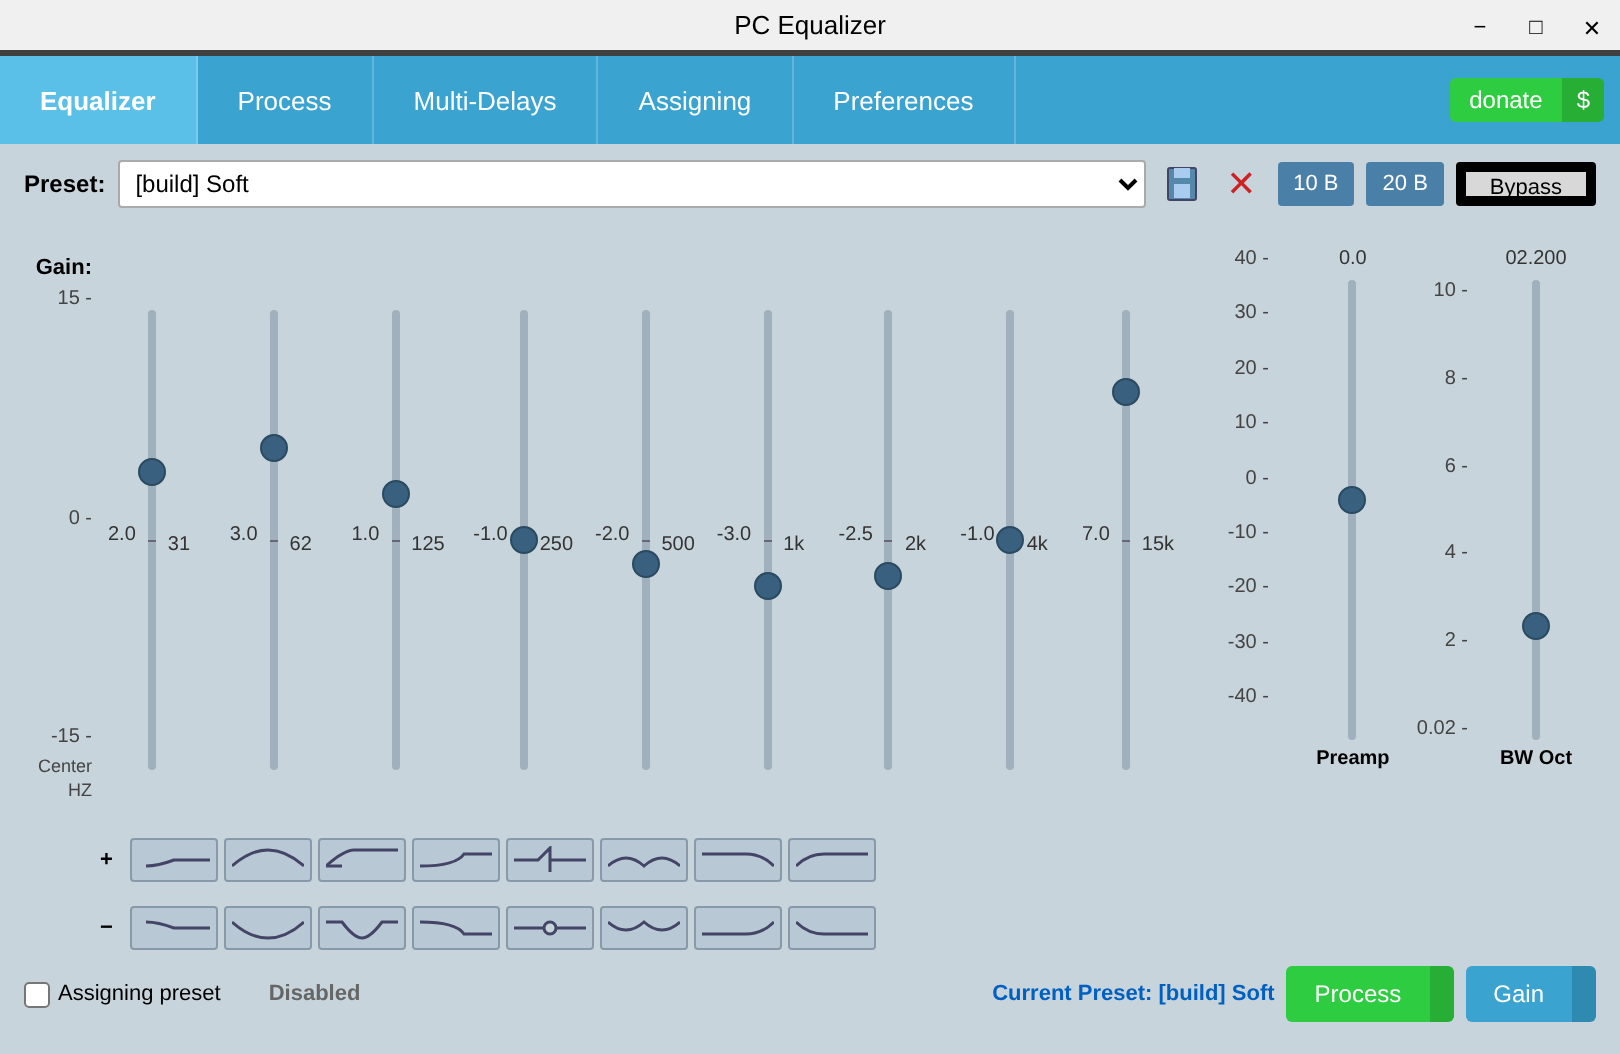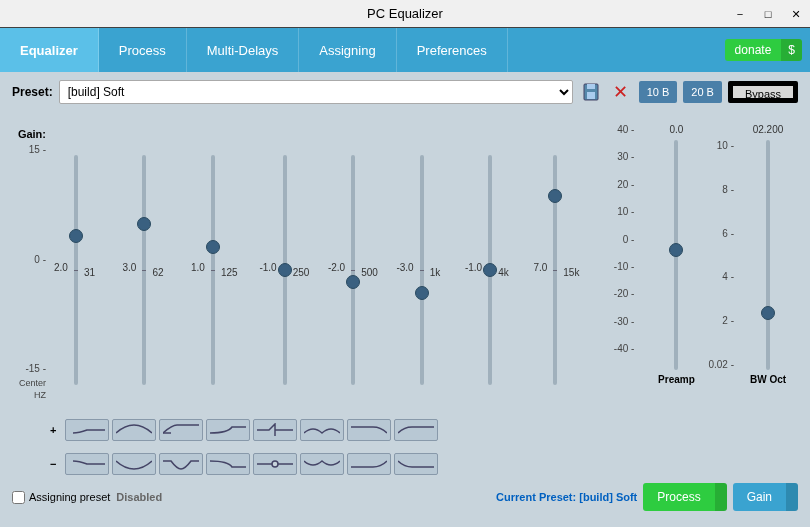--- a/index.html
+++ b/index.html
@@ -12,21 +12,21 @@
       overflow: hidden;
       user-select: none;
     }
     .title-bar {
       background: #f0f0f0;
       height: 28px;
       display: flex;
       align-items: center;
       justify-content: center;
       font-size: 13px;
-      border-bottom: 1px solid #404040;
+      border-bottom: 3px solid #404040;
       position: relative;
     }
     .title-bar .controls {
       position: absolute;
       right: 0;
       top: 0;
       display: flex;
       height: 28px;
     }
     .title-bar .ctrl-btn {
@@ -307,21 +307,21 @@
 
     .bottom-row {
       display: flex;
       align-items: center;
       justify-content: space-between;
       margin-top: 6px;
     }
     .assign-area {
       display: flex;
       align-items: center;
-      gap: 6px;
+      gap: 24px;
     }
     .checkbox-lbl {
       display: flex;
       align-items: center;
       gap: 4px;
       font-size: 11px;
     }
     .disabled-txt { font-size: 11px; color: #666; font-weight: bold; }
     .process-btn {
       background: #2ecc40;
@@ -474,20 +474,30 @@
         </div>
         <div class="slider-col">
           <div class="slider-gain-val">-3.0</div>
           <div class="slider-track-container">
             <div class="slider-track">
               <div class="zero-line" style="top: 50%;"></div>
               <div class="slider-thumb" style="top: calc(60% - 7px);"></div>
             </div>
           </div>
           <div class="slider-freq-label">1k</div>
+        </div>
+        <div class="slider-col">
+          <div class="slider-gain-val">-2.5</div>
+          <div class="slider-track-container">
+            <div class="slider-track">
+              <div class="zero-line" style="top: 50%;"></div>
+              <div class="slider-thumb" style="top: calc(58% - 7px);"></div>
+            </div>
+          </div>
+          <div class="slider-freq-label">2k</div>
         </div>
         <div class="slider-col">
           <div class="slider-gain-val">-1.0</div>
           <div class="slider-track-container">
             <div class="slider-track">
               <div class="zero-line" style="top: 50%;"></div>
               <div class="slider-thumb" style="top: calc(50% - 7px);"></div>
             </div>
           </div>
           <div class="slider-freq-label">4k</div>

